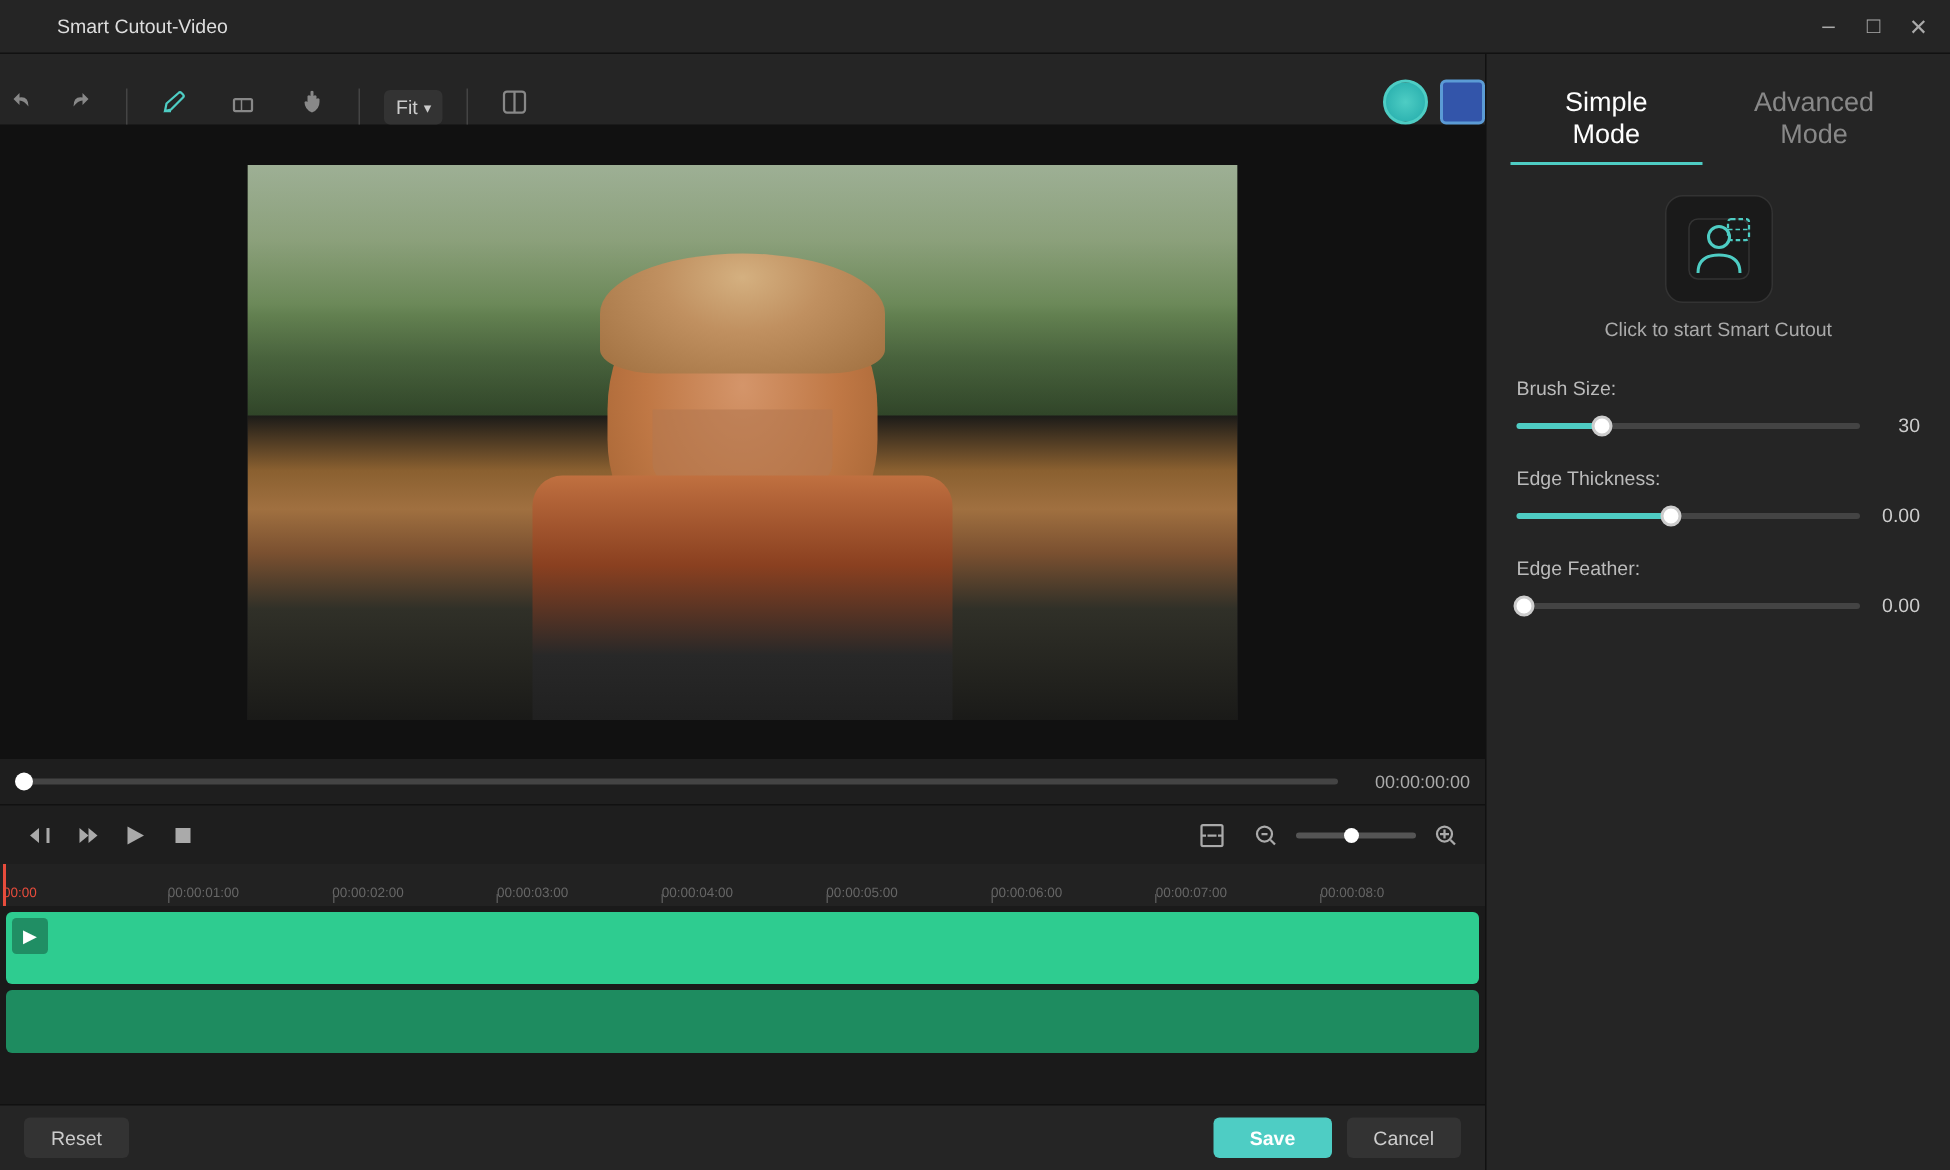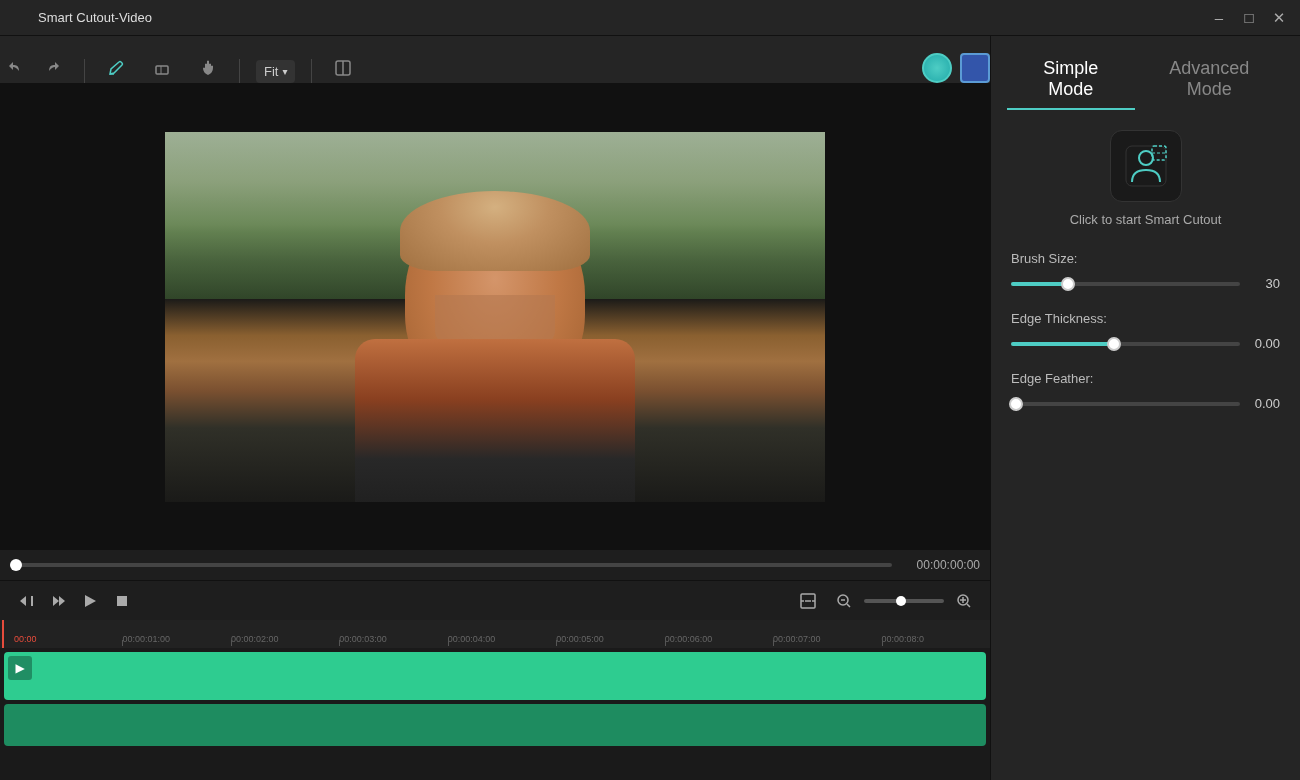--- a/index.html
+++ b/index.html
@@ -599,21 +599,21 @@
               <line x1="4" y1="7" x2="10" y2="7" stroke="#aaa" stroke-width="1.5"></line>
               <line x1="11" y1="11" x2="14" y2="14" stroke="#aaa" stroke-width="1.5"></line>
             </svg>
         </button>
       </div>
     </div>
 
     <div class="timeline-area">
       <div class="timeline-ruler">
         <div class="ruler-marks">
-          <div class="ruler-mark" style="color:#e74c3c;padding-left:12px;">00:00</div>
+          <div class="ruler-mark" style="color:#e74c3c;">00:00</div>
           <div class="ruler-mark">00:00:01:00</div>
           <div class="ruler-mark">00:00:02:00</div>
           <div class="ruler-mark">00:00:03:00</div>
           <div class="ruler-mark">00:00:04:00</div>
           <div class="ruler-mark">00:00:05:00</div>
           <div class="ruler-mark">00:00:06:00</div>
           <div class="ruler-mark">00:00:07:00</div>
           <div class="ruler-mark">00:00:08:0</div>
         </div>
         <div class="timeline-playhead"></div>
@@ -623,20 +623,27 @@
           <div class="track-clip">
             <div class="track-clip-icon">▶</div>
           </div>
         </div>
         <div class="track-row">
           <div class="track-clip-bottom"></div>
         </div>
       </div>
     </div>
 
+    <div class="bottom-bar">
+      <button class="btn-reset">Reset</button>
+      <div class="bottom-right">
+        <button class="btn-save">Save</button>
+        <button class="btn-cancel">Cancel</button>
+      </div>
+    </div>
   </div>
 
   <div class="right-panel">
     <div class="mode-tabs">
       <button class="mode-tab active">Simple Mode</button>
       <button class="mode-tab">Advanced Mode</button>
     </div>
 
     <div class="right-content">
       <div class="cutout-icon-btn">

